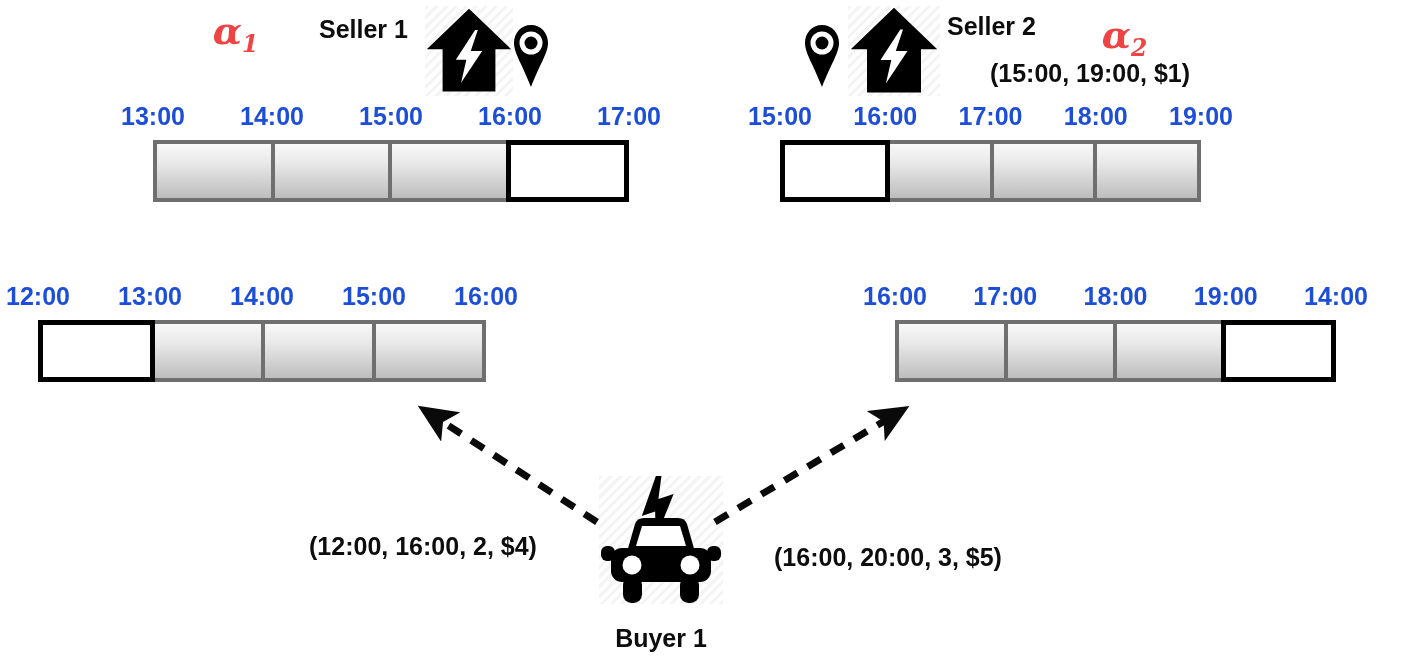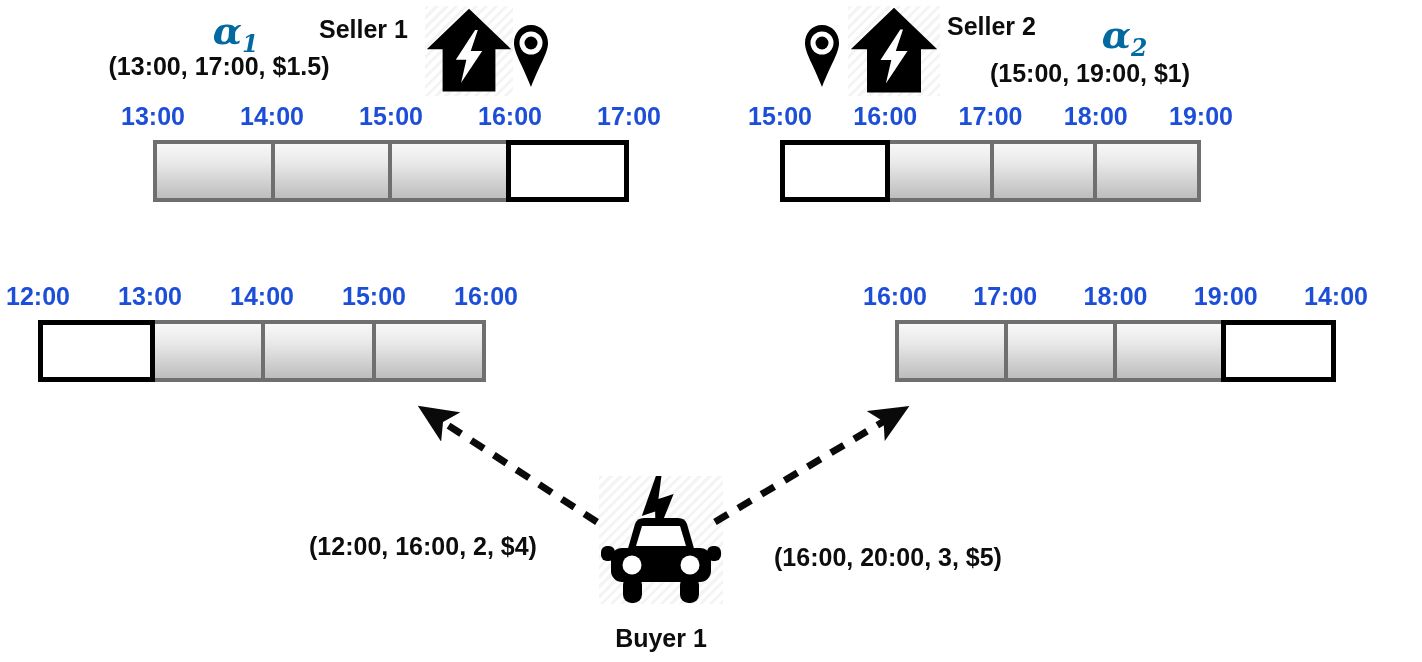--- a/index.html
+++ b/index.html
@@ -9,21 +9,21 @@
     font-family:"Liberation Sans","DejaVu Sans",sans-serif;
     color:#0d0d0d;
   }
   .abs { position:absolute; }
   .bold-label { font-weight:bold; font-size:25px; color:#0d0d0d; white-space:nowrap; }
   .center { text-align:center; }
 
   
   .math {
     font-family:"DejaVu Serif","Liberation Serif",serif;
-    font-style:italic; font-weight:600; color:#0369a1;
+    font-style:italic; font-weight:600; color:#ef4444;
     white-space:nowrap; line-height:1;
   }
   .math .sub {
     font-size:62%; font-style:italic;
     vertical-align:-0.33em; letter-spacing:1px;
   }
   .alpha { font-size:38px; }
   .theta { font-size:42px; }
 
   
@@ -52,21 +52,20 @@
   }
   svg { display:block; }
 </style>
 </head>
 <body>
 
 <div id="canvas">
 
   <div class="abs math alpha center" style="left:170px; top:12px; width:132px;"><span>α</span><span class="sub">1</span></div>
 
-  <div class="abs bold-label center" style="left:100px; top:52px; width:238px;">(13:00, 17:00, $1.5)</div>
 
   <div class="abs bold-label" style="left:319px; top:15px;">Seller 1</div>
 
   <div class="abs icon-bg" style="left:425px; top:6px; width:88px; height:90px;">
     <svg viewBox="0 0 100 100" width="88" height="90">
       <path fill="#000" d="M50 2 L98 48 L80 48 L80 96 L20 96 L20 48 L2 48 Z"></path>
       <path fill="#fff" d="M57 26 L35 60 L47 60 L41 86 L65 50 L52 50 L60 26 Z"></path>
     </svg>
   </div>
 

